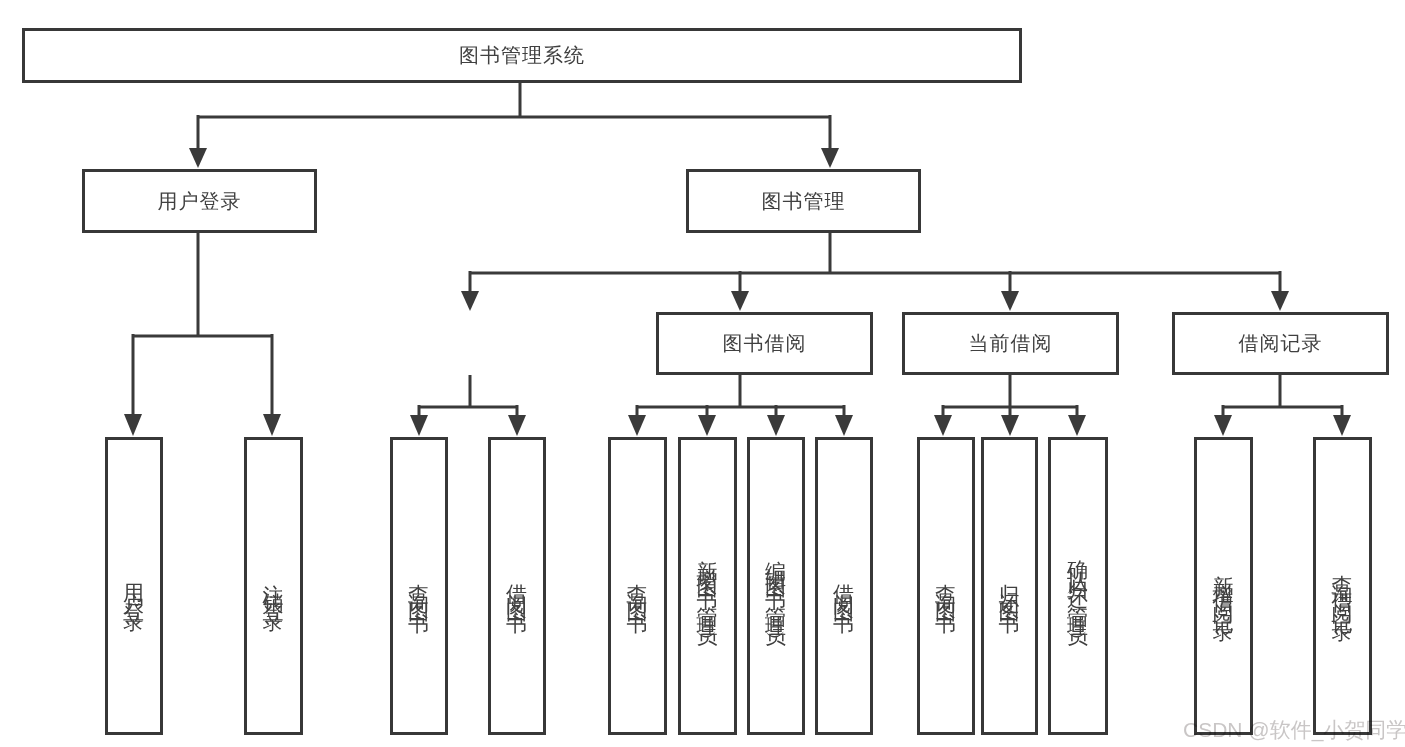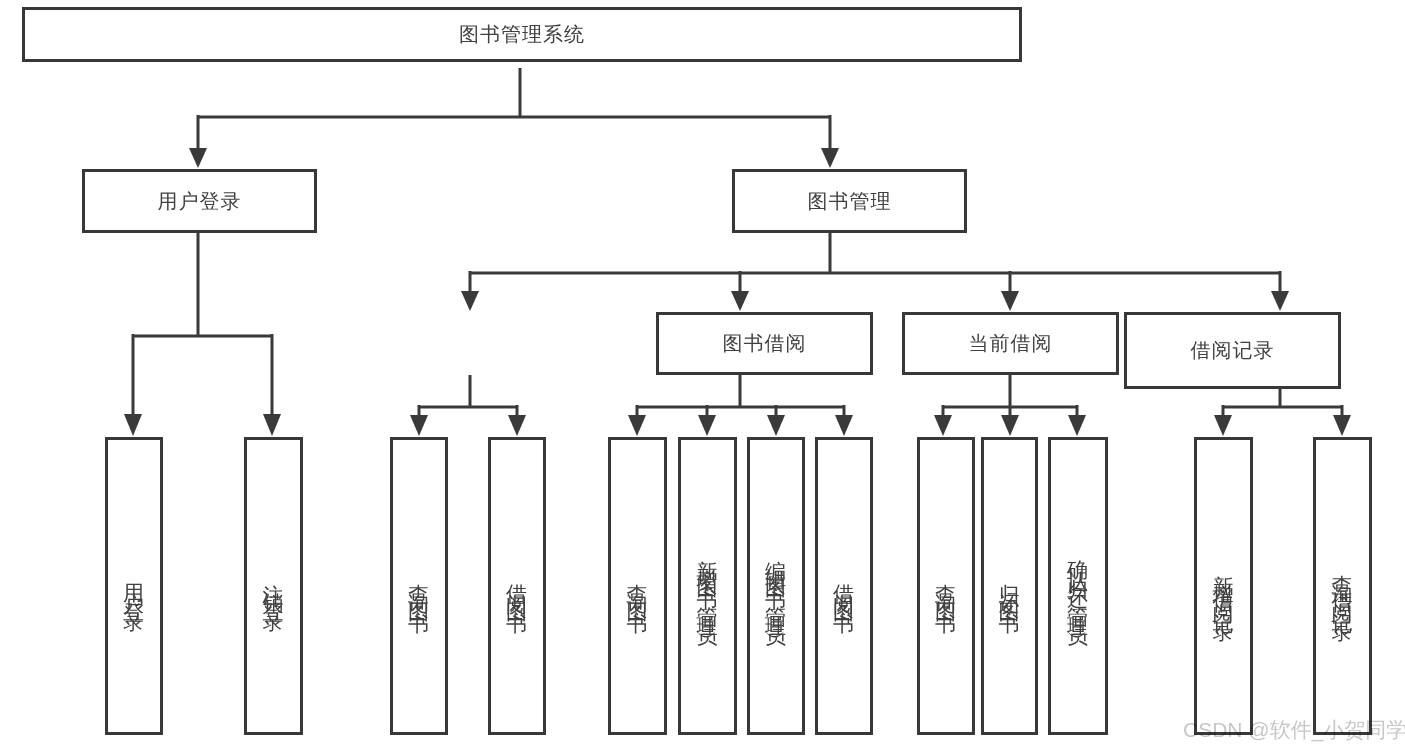--- a/index.html
+++ b/index.html
@@ -95,38 +95,38 @@
       <polygon points="767,415 785,415 776,436"></polygon>
       <polygon points="835,415 853,415 844,436"></polygon>
       <polygon points="934,415 952,415 943,436"></polygon>
       <polygon points="1001,415 1019,415 1010,436"></polygon>
       <polygon points="1068,415 1086,415 1077,436"></polygon>
       <polygon points="1214,415 1232,415 1223,436"></polygon>
       <polygon points="1333,415 1351,415 1342,436"></polygon>
     </g>
   </svg>
 
-  <div class="node" style="left:22px; top:7px; width:1000px; height:55px;">
+  <div class="node" style="left:22px; top:28px; width:1000px; height:55px;">
     <span class="hlabel">图书管理系统</span>
   </div>
 
   <div class="node" style="left:82px; top:169px; width:235px; height:64px;">
     <span class="hlabel">用户登录</span>
   </div>
-  <div class="node" style="left:732px; top:169px; width:235px; height:64px;">
+  <div class="node" style="left:686px; top:169px; width:235px; height:64px;">
     <span class="hlabel">图书管理</span>
   </div>
 
   <div class="node" style="left:632px; top:312px; width:217px; height:63px;margin-left:24px;">
     <span class="hlabel">图书借阅</span>
   </div>
   <div class="node" style="left:902px; top:312px; width:217px; height:63px;">
     <span class="hlabel">当前借阅</span>
   </div>
-  <div class="node" style="left:1124px; top:312px; width:217px; height:77px;align-items:center;">
+  <div class="node" style="left:1172px; top:312px; width:217px; height:63px;align-items:center;">
     <span class="hlabel">借阅记录</span>
   </div>
 
   <div class="node" style="left:105px; top:437px; width:58px; height:298px;">
     <span class="vlabel">用户登录</span>
   </div>
   <div class="node" style="left:244px; top:437px; width:59px; height:298px;">
     <span class="vlabel">注销登录</span>
   </div>
 

